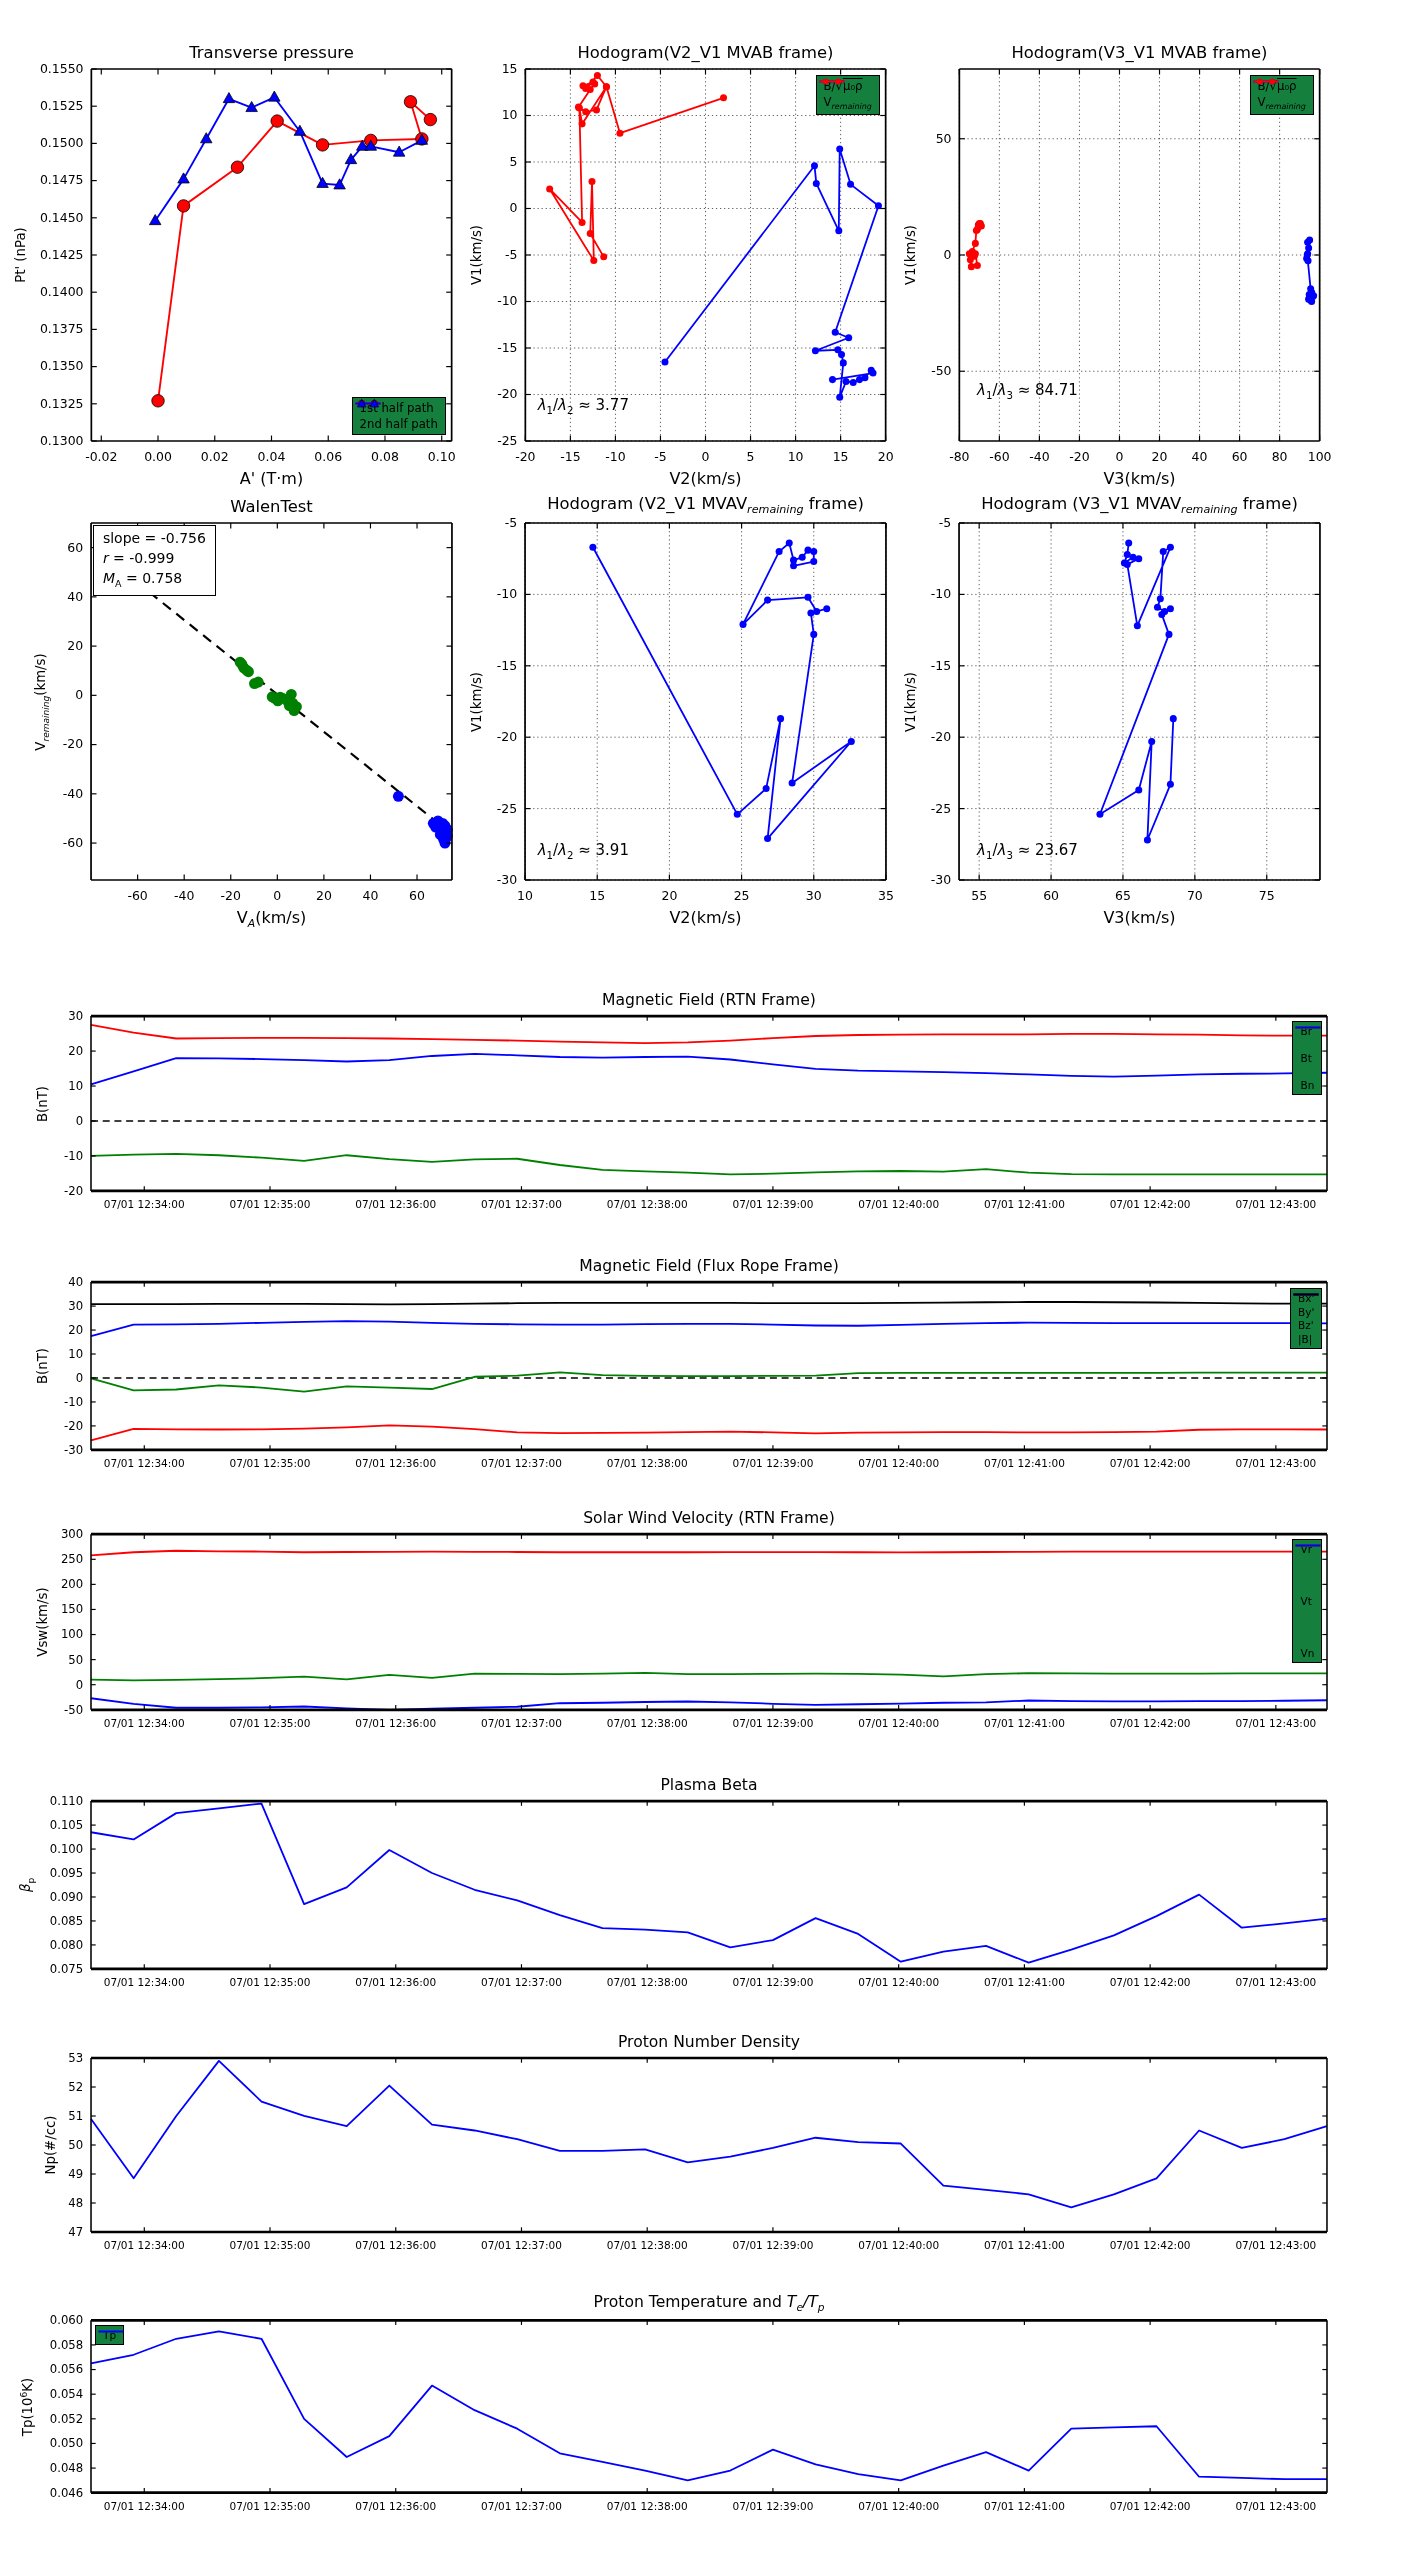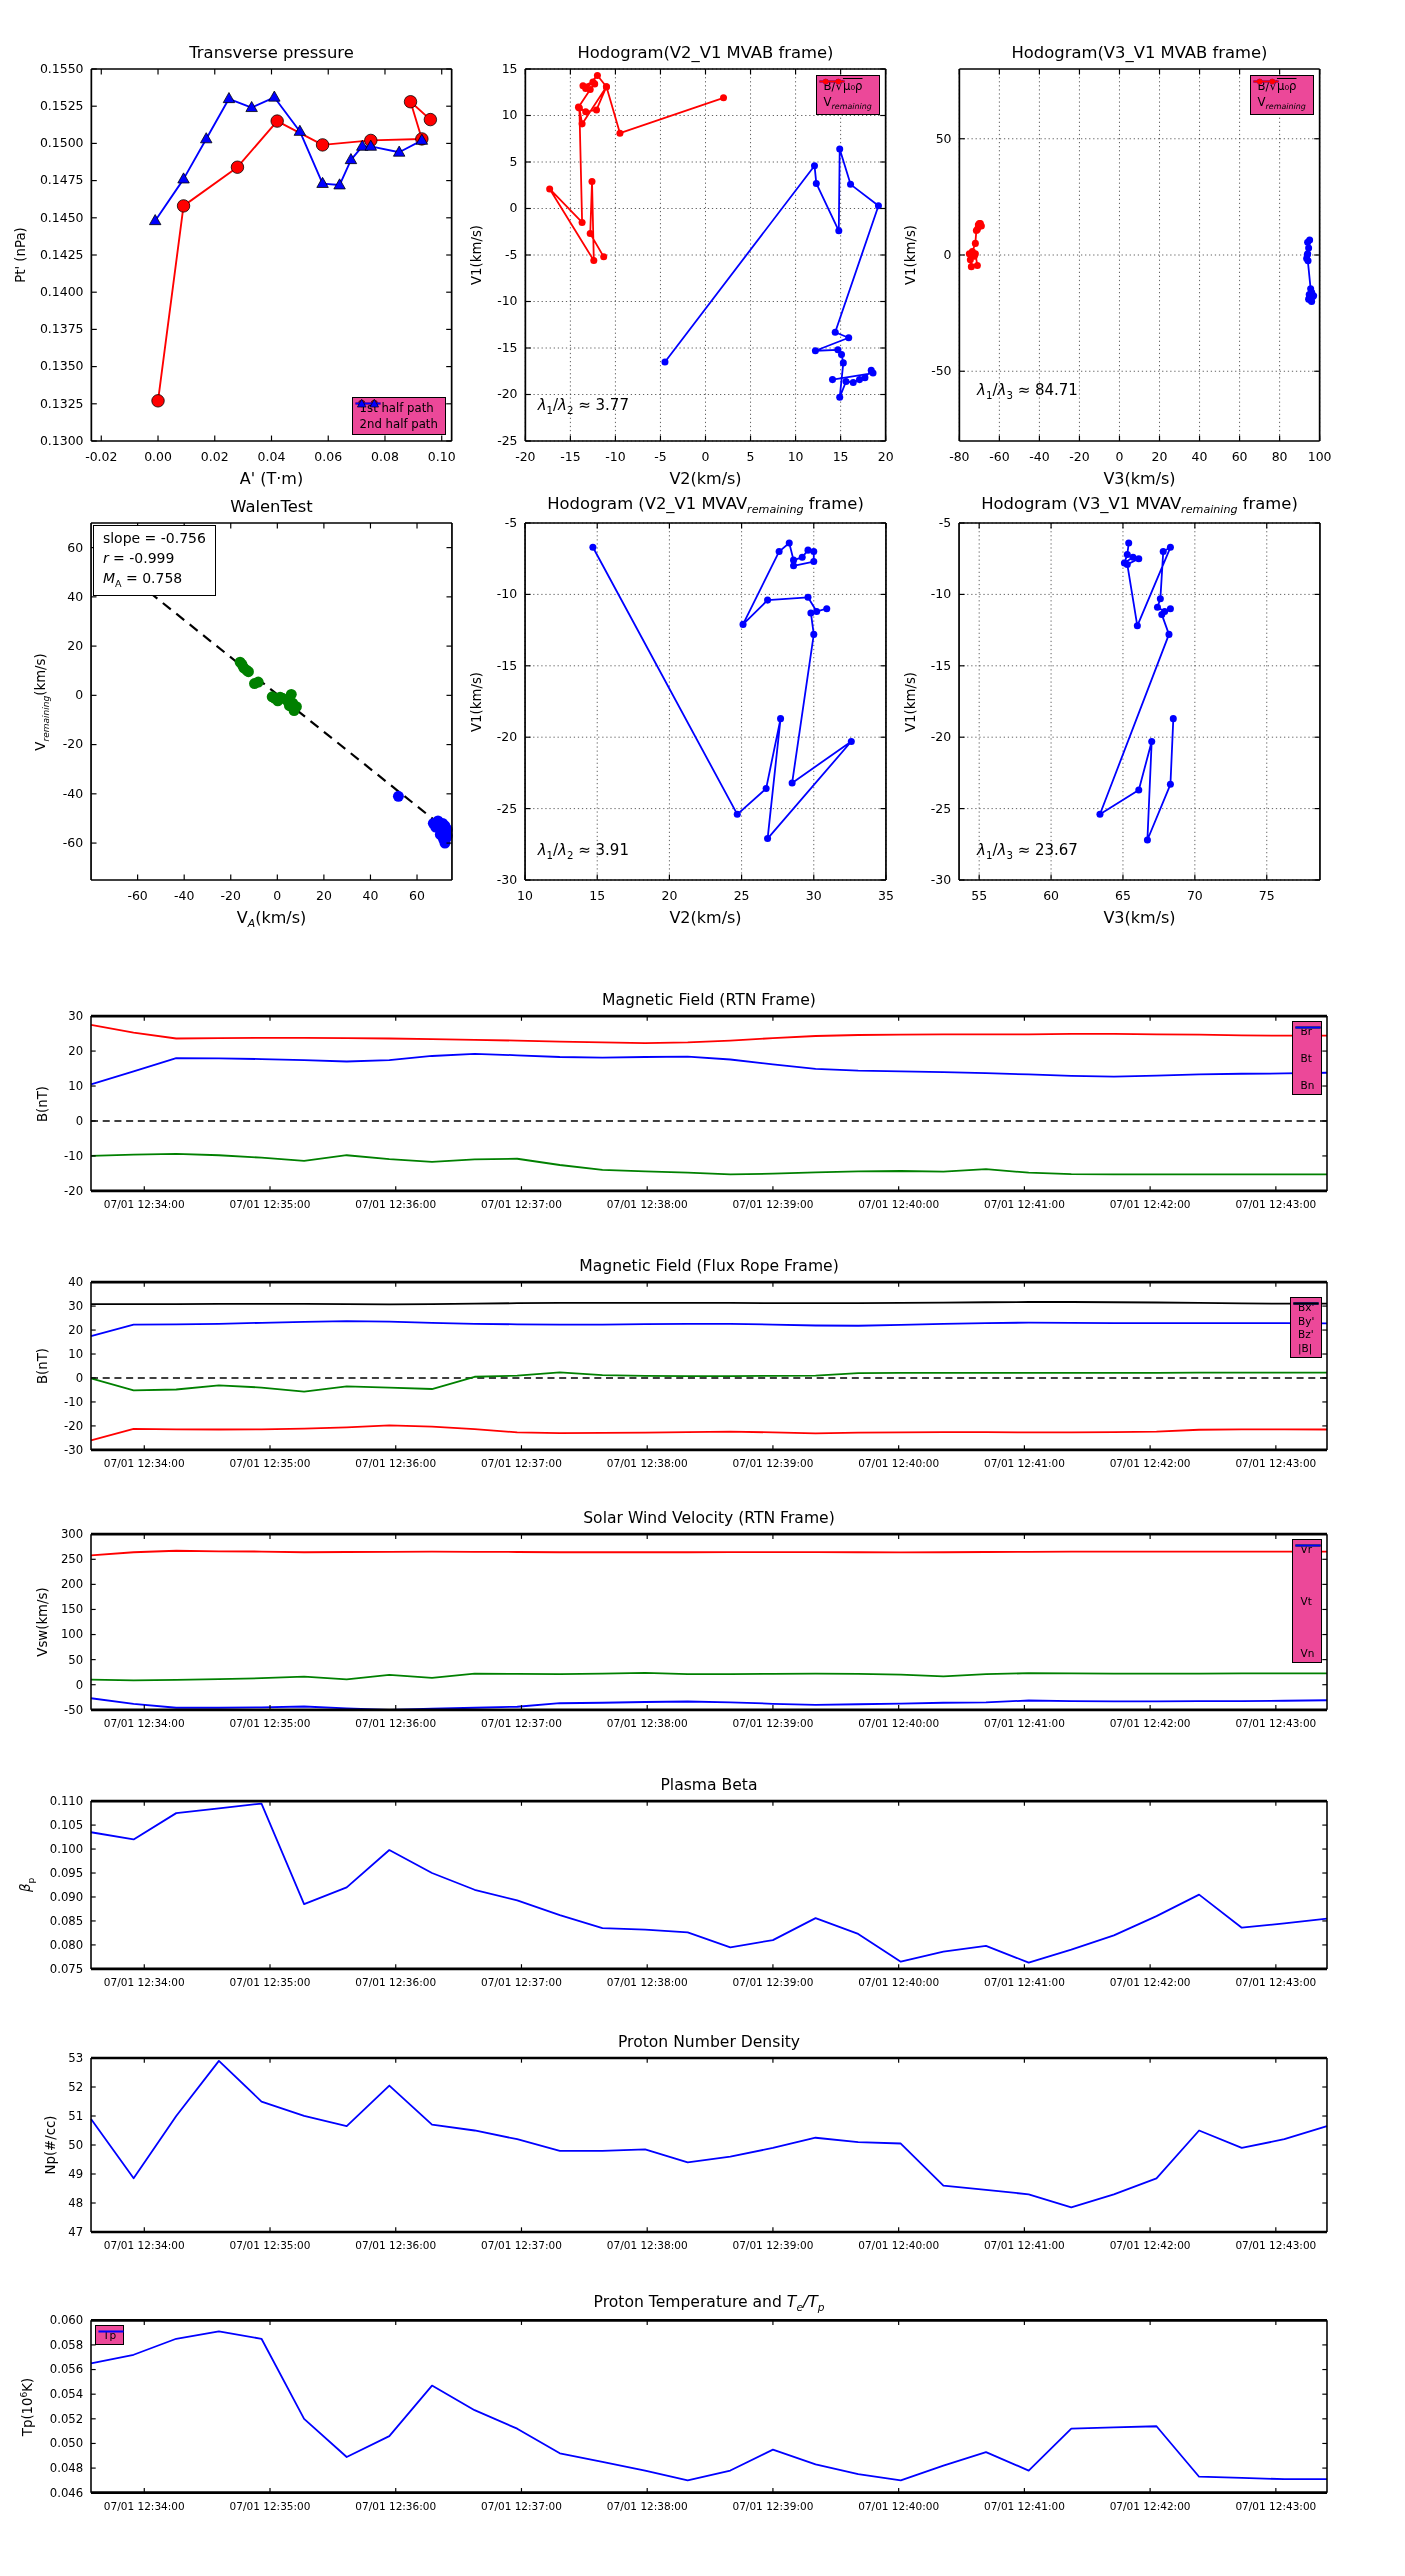--- a/index.html
+++ b/index.html
@@ -13,21 +13,21 @@
   .ts .title{font-size:15.6px}
   .chart .xlab{position:absolute;left:50%;transform:translateX(-50%);
         top:calc(100% + 28px);font-size:16px;white-space:nowrap}
   .chart .ylab{position:absolute;top:50%;transform:translate(-50%,-50%) rotate(-90deg);
         font-size:13.3px;white-space:nowrap}
   svg text{font-family:"DejaVu Sans",sans-serif;fill:#000}
   .sq svg text{font-size:16px}
   .ts svg text.yt{font-size:15px}
   .ts svg text.xt{font-size:13.5px}
   .sq svg text.xt{font-size:16px}
-  .legend{position:absolute;background:#ec4899;border:1.6px solid #000;
+  .legend{position:absolute;background:#15803d;border:1.6px solid #000;
         padding:3.1px 7px;display:flex;flex-direction:column;gap:1.6px;z-index:3}
   .legend .li{display:flex;align-items:center;gap:5.5px;white-space:nowrap}
   .sq .legend{font-size:11.7px}
   .ts .legend{font-size:10.5px}
   .ann{position:absolute;font-size:15px;white-space:nowrap;z-index:2}
   .statsbox{position:absolute;left:2.3px;top:2.3px;border:1.6px solid #000;background:#fff;
         padding:3.1px 8.6px 4.7px;font-size:14px;line-height:1.42;white-space:nowrap;z-index:3}
   sub,sup{font-size:68%}
   .rad{text-decoration:overline}
   .it{font-style:italic}
@@ -808,21 +808,21 @@
         <line x1="0" y1="0" x2="6" y2="0" stroke="#000" stroke-width="1.5"></line>
         <line x1="1584" y1="0" x2="1578" y2="0" stroke="#000" stroke-width="1.5"></line>
         <text x="-10" y="5" text-anchor="end" class="yt">40</text>
         <line x1="0" y1="0" x2="1584" y2="0" stroke="#000" stroke-width="3.5"></line>
         <line x1="1584" y1="0" x2="1584" y2="215" stroke="#000" stroke-width="2"></line>
         <line x1="0" y1="215" x2="1584" y2="215" stroke="#000" stroke-width="3.5"></line>
         <line x1="0" y1="0" x2="0" y2="215" stroke="#000" stroke-width="2"></line>
       </svg>
       <div class="title">Magnetic Field (Flux Rope Frame)</div>
       <div class="ylab" style="left: -49px;">B(nT)</div>
-      <div class="legend" style="right: 4.7px; top: 15px; justify-content: flex-end;">
+      <div class="legend" style="right: 4.7px; top: 6px; justify-content: flex-end;">
         <div class="li">
           <svg width="30" height="11" viewBox="0 0 38 14">
             <line x1="3" y1="7" x2="35" y2="7" stroke="#ff0000" stroke-width="2.6"></line>
           </svg>
           <span>Bx'</span>
         </div>
         <div class="li">
           <svg width="30" height="11" viewBox="0 0 38 14">
             <line x1="3" y1="7" x2="35" y2="7" stroke="#008000" stroke-width="2.6"></line>
           </svg>

